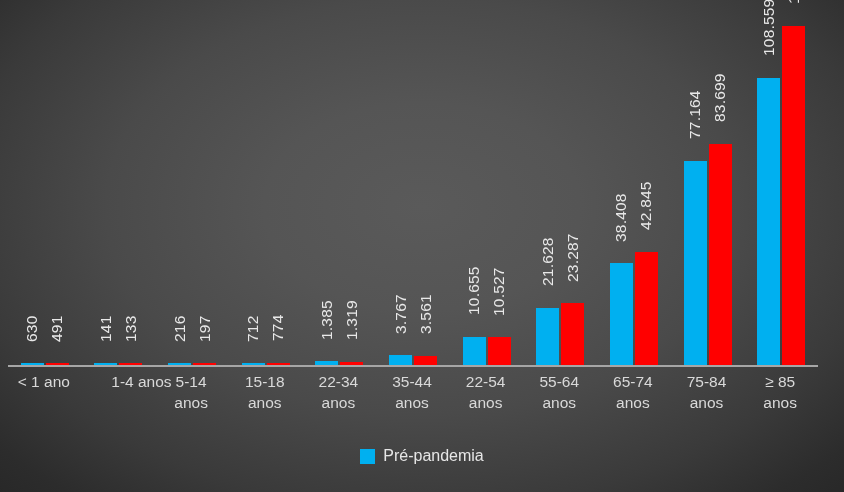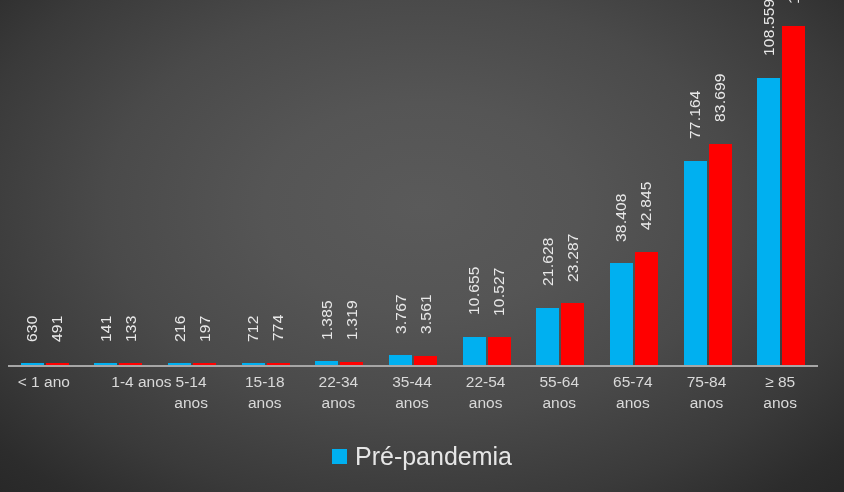--- a/index.html
+++ b/index.html
@@ -115,21 +115,21 @@
   }
   .legend-swatch {
     width: 15px;
     height: 15px;
     flex: none;
   }
   .legend-swatch.pre { background: #00B0F0; }
   .legend-swatch.pan { background: #FF0000; }
   .legend-text {
     color: #e6e6e6;
-    font-size: 25px;
+    font-size: 16px;
     line-height: 22px;
   }
 </style>
 </head>
 <body>
 
 <div id="chart-root">
 
   <div id="plot-area">
       <div class="bar-group" style="left: 12.8182px; width: 48px;">

